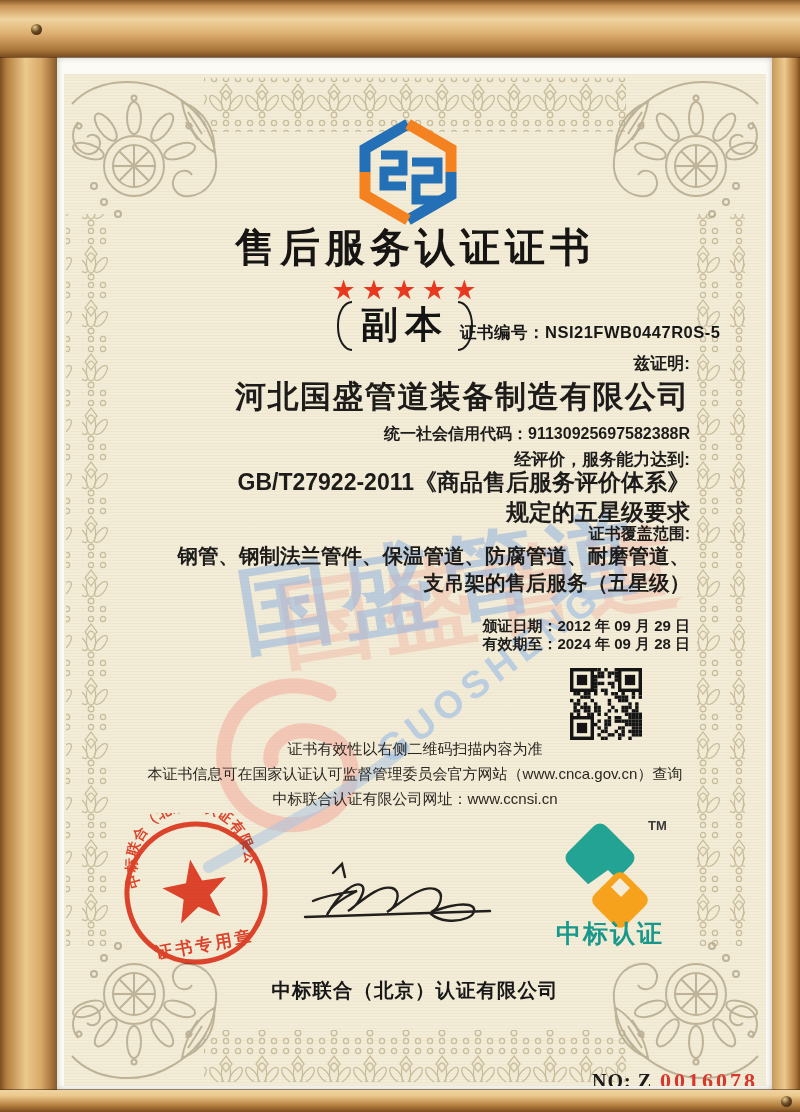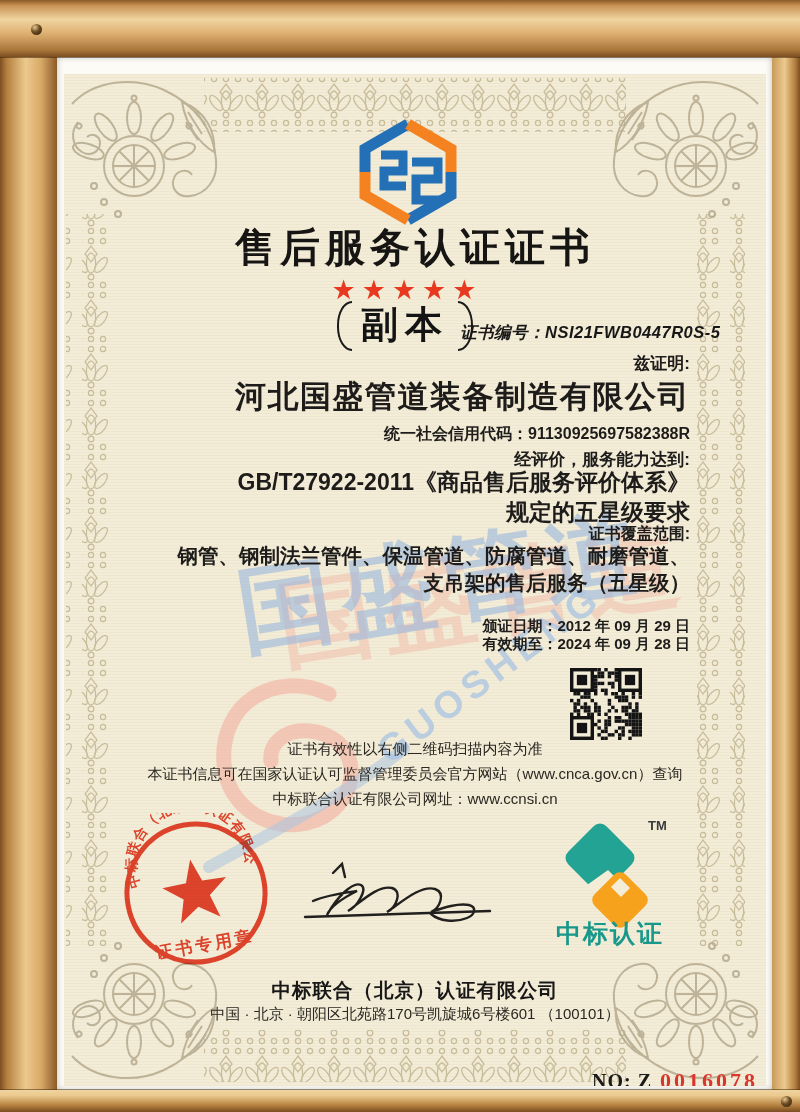--- a/index.html
+++ b/index.html
@@ -31,21 +31,21 @@
   .deco-svg{position:absolute;left:0;top:0;pointer-events:none;}
   
   .ink{color:#1d1c1a;}
   .title{left:0;right:0;top:146px;text-align:center;font-size:40px;font-weight:bold;letter-spacing:5px;color:#161513;}
   .stars{left:0;right:16px;top:200px;text-align:center;font-size:27px;letter-spacing:6px;color:#e8381f;font-weight:bold;}
   .copy-wrap{left:273px;top:227px;height:50px;display:flex;align-items:stretch;gap:9px;}
   .brk{width:13px;border:2.5px solid #1a1a1a;}
   .brk-l{border-right:0;border-radius:15px 0 0 15px / 24px 0 0 24px;}
   .brk-r{border-left:0;border-radius:0 15px 15px 0 / 0 24px 24px 0;}
   .copy-text{font-size:37px;font-weight:bold;line-height:47px;letter-spacing:7px;color:#141414;}
-  .certline{left:396px;top:248px;font-size:16.5px;font-weight:bold;color:#171717;letter-spacing:.5px;font-style:italic;}
+  .certline{left:396px;top:248px;font-size:16.5px;font-weight:bold;color:#171717;letter-spacing:.5px;}
   .ralign{left:40px;right:76px;text-align:right;}
   .t-intro{top:278px;font-size:17px;font-weight:bold;}
   .t-company{top:302px;font-size:31px;font-weight:bold;letter-spacing:1.5px;}
   .t-credit{top:350px;font-size:16px;font-weight:bold;}
   .t-eval{top:374px;font-size:17px;font-weight:bold;}
   .t-standard{top:393px;font-size:23px;font-weight:bold;}
   .t-require{top:423px;font-size:23px;font-weight:bold;}
   .t-scopelbl{top:450px;font-size:16px;font-weight:bold;}
   .t-scope1{top:468px;font-size:20.5px;font-weight:bold;}
   .t-scope2{top:495px;font-size:20.5px;font-weight:bold;}
@@ -377,21 +377,20 @@
     <svg class="deco-svg" style="left:484px;top:738px;" width="130" height="135" viewBox="0 0 130 135">
       <text x="100" y="18" font-size="13" font-weight="bold" fill="#3a3a3a">TM</text>
       <rect x="-27" y="-27" width="54" height="54" rx="9" fill="#23a393" transform="translate(52,46) rotate(45)"></rect>
       <path d="M60,58 l16,16 l-9,9 l-10,-10 l-9,9 l-9,-9 z" fill="#f3ecd7"></path>
       <rect x="-22" y="-22" width="44" height="44" rx="8" fill="#f6a21c" transform="translate(72,88) rotate(45)"></rect>
       <path d="M72,66 l10,10 l-9,9 l-10,-10 z" fill="#f3ecd7"></path>
       <text x="62" y="130" text-anchor="middle" font-size="25" font-weight="bold" fill="#18988a" letter-spacing="2">中标认证</text>
     </svg>
 
     <div class="abs issuer-co">中标联合（北京）认证有限公司</div>
-    <div class="abs issuer-addr">中国 · 北京 · 朝阳区北苑路170号凯旋城6号楼601 （100101）</div>
 
     <div class="abs serial">
       <span class="serial-prefix">NO: Z</span>
       <span class="serial-number">0016078</span>
     </div>
 
   </div>
 
   <div class="rail rail-left"></div>
   <div class="rail rail-right"></div>

